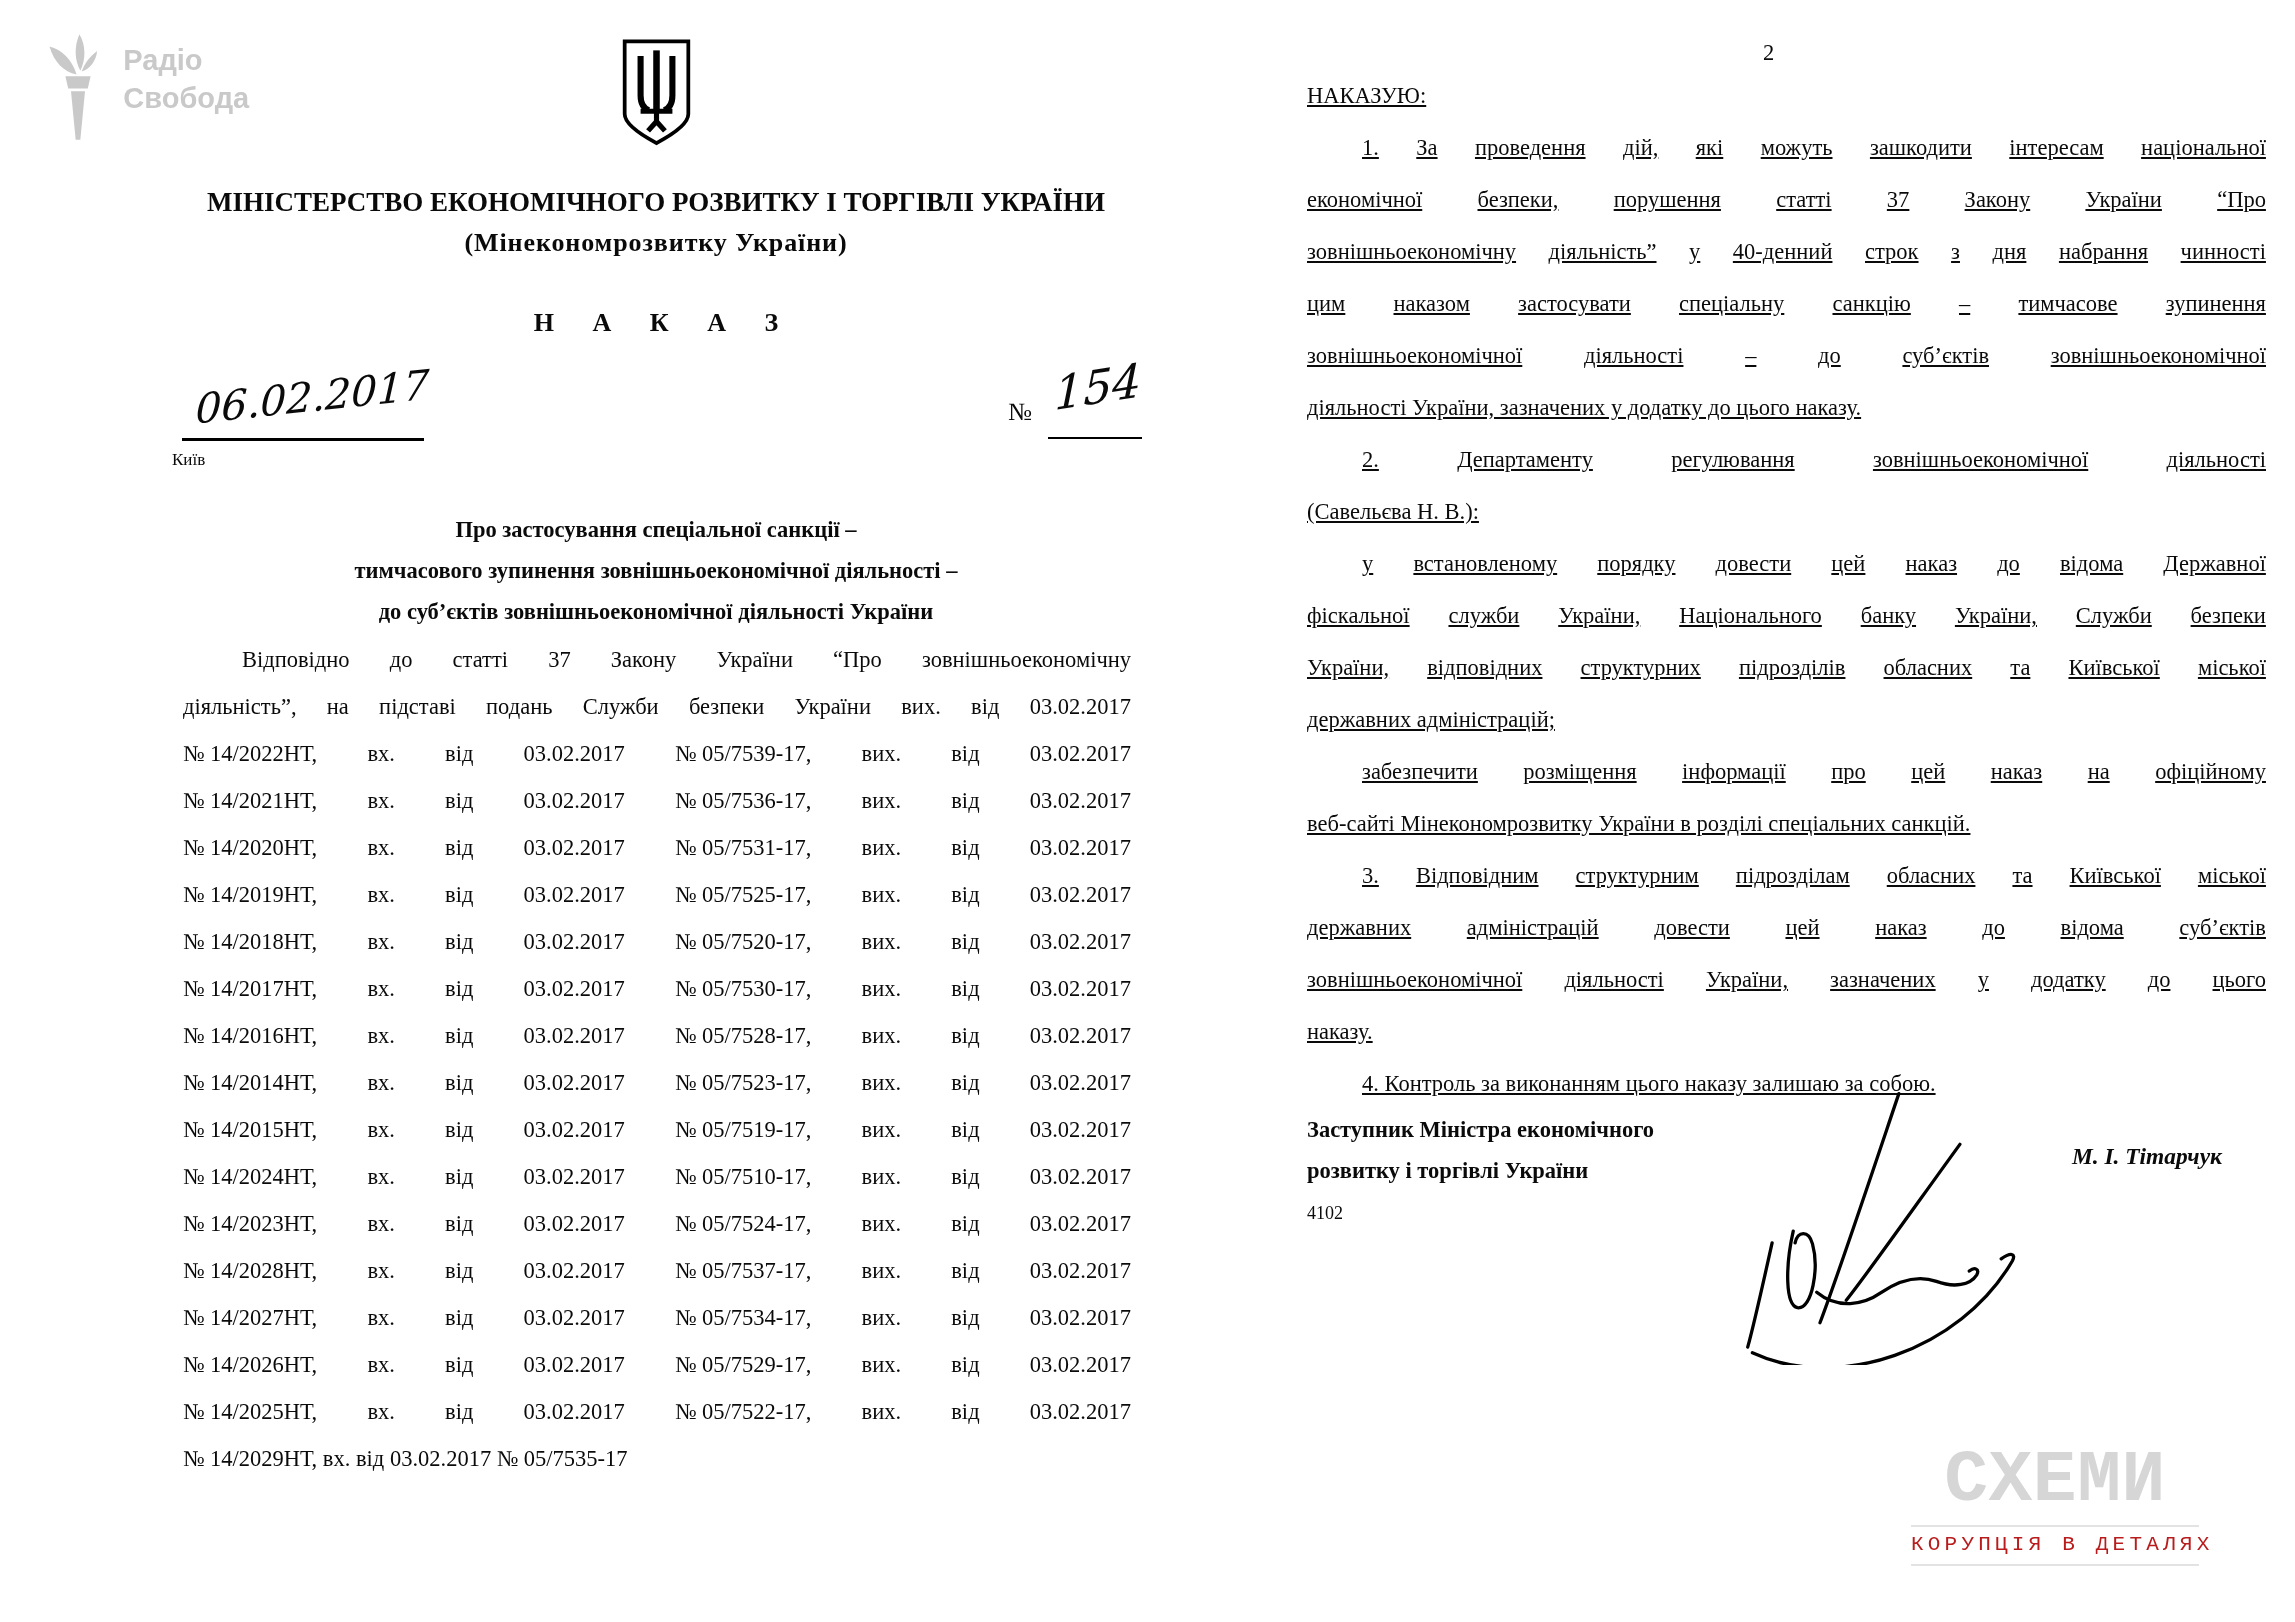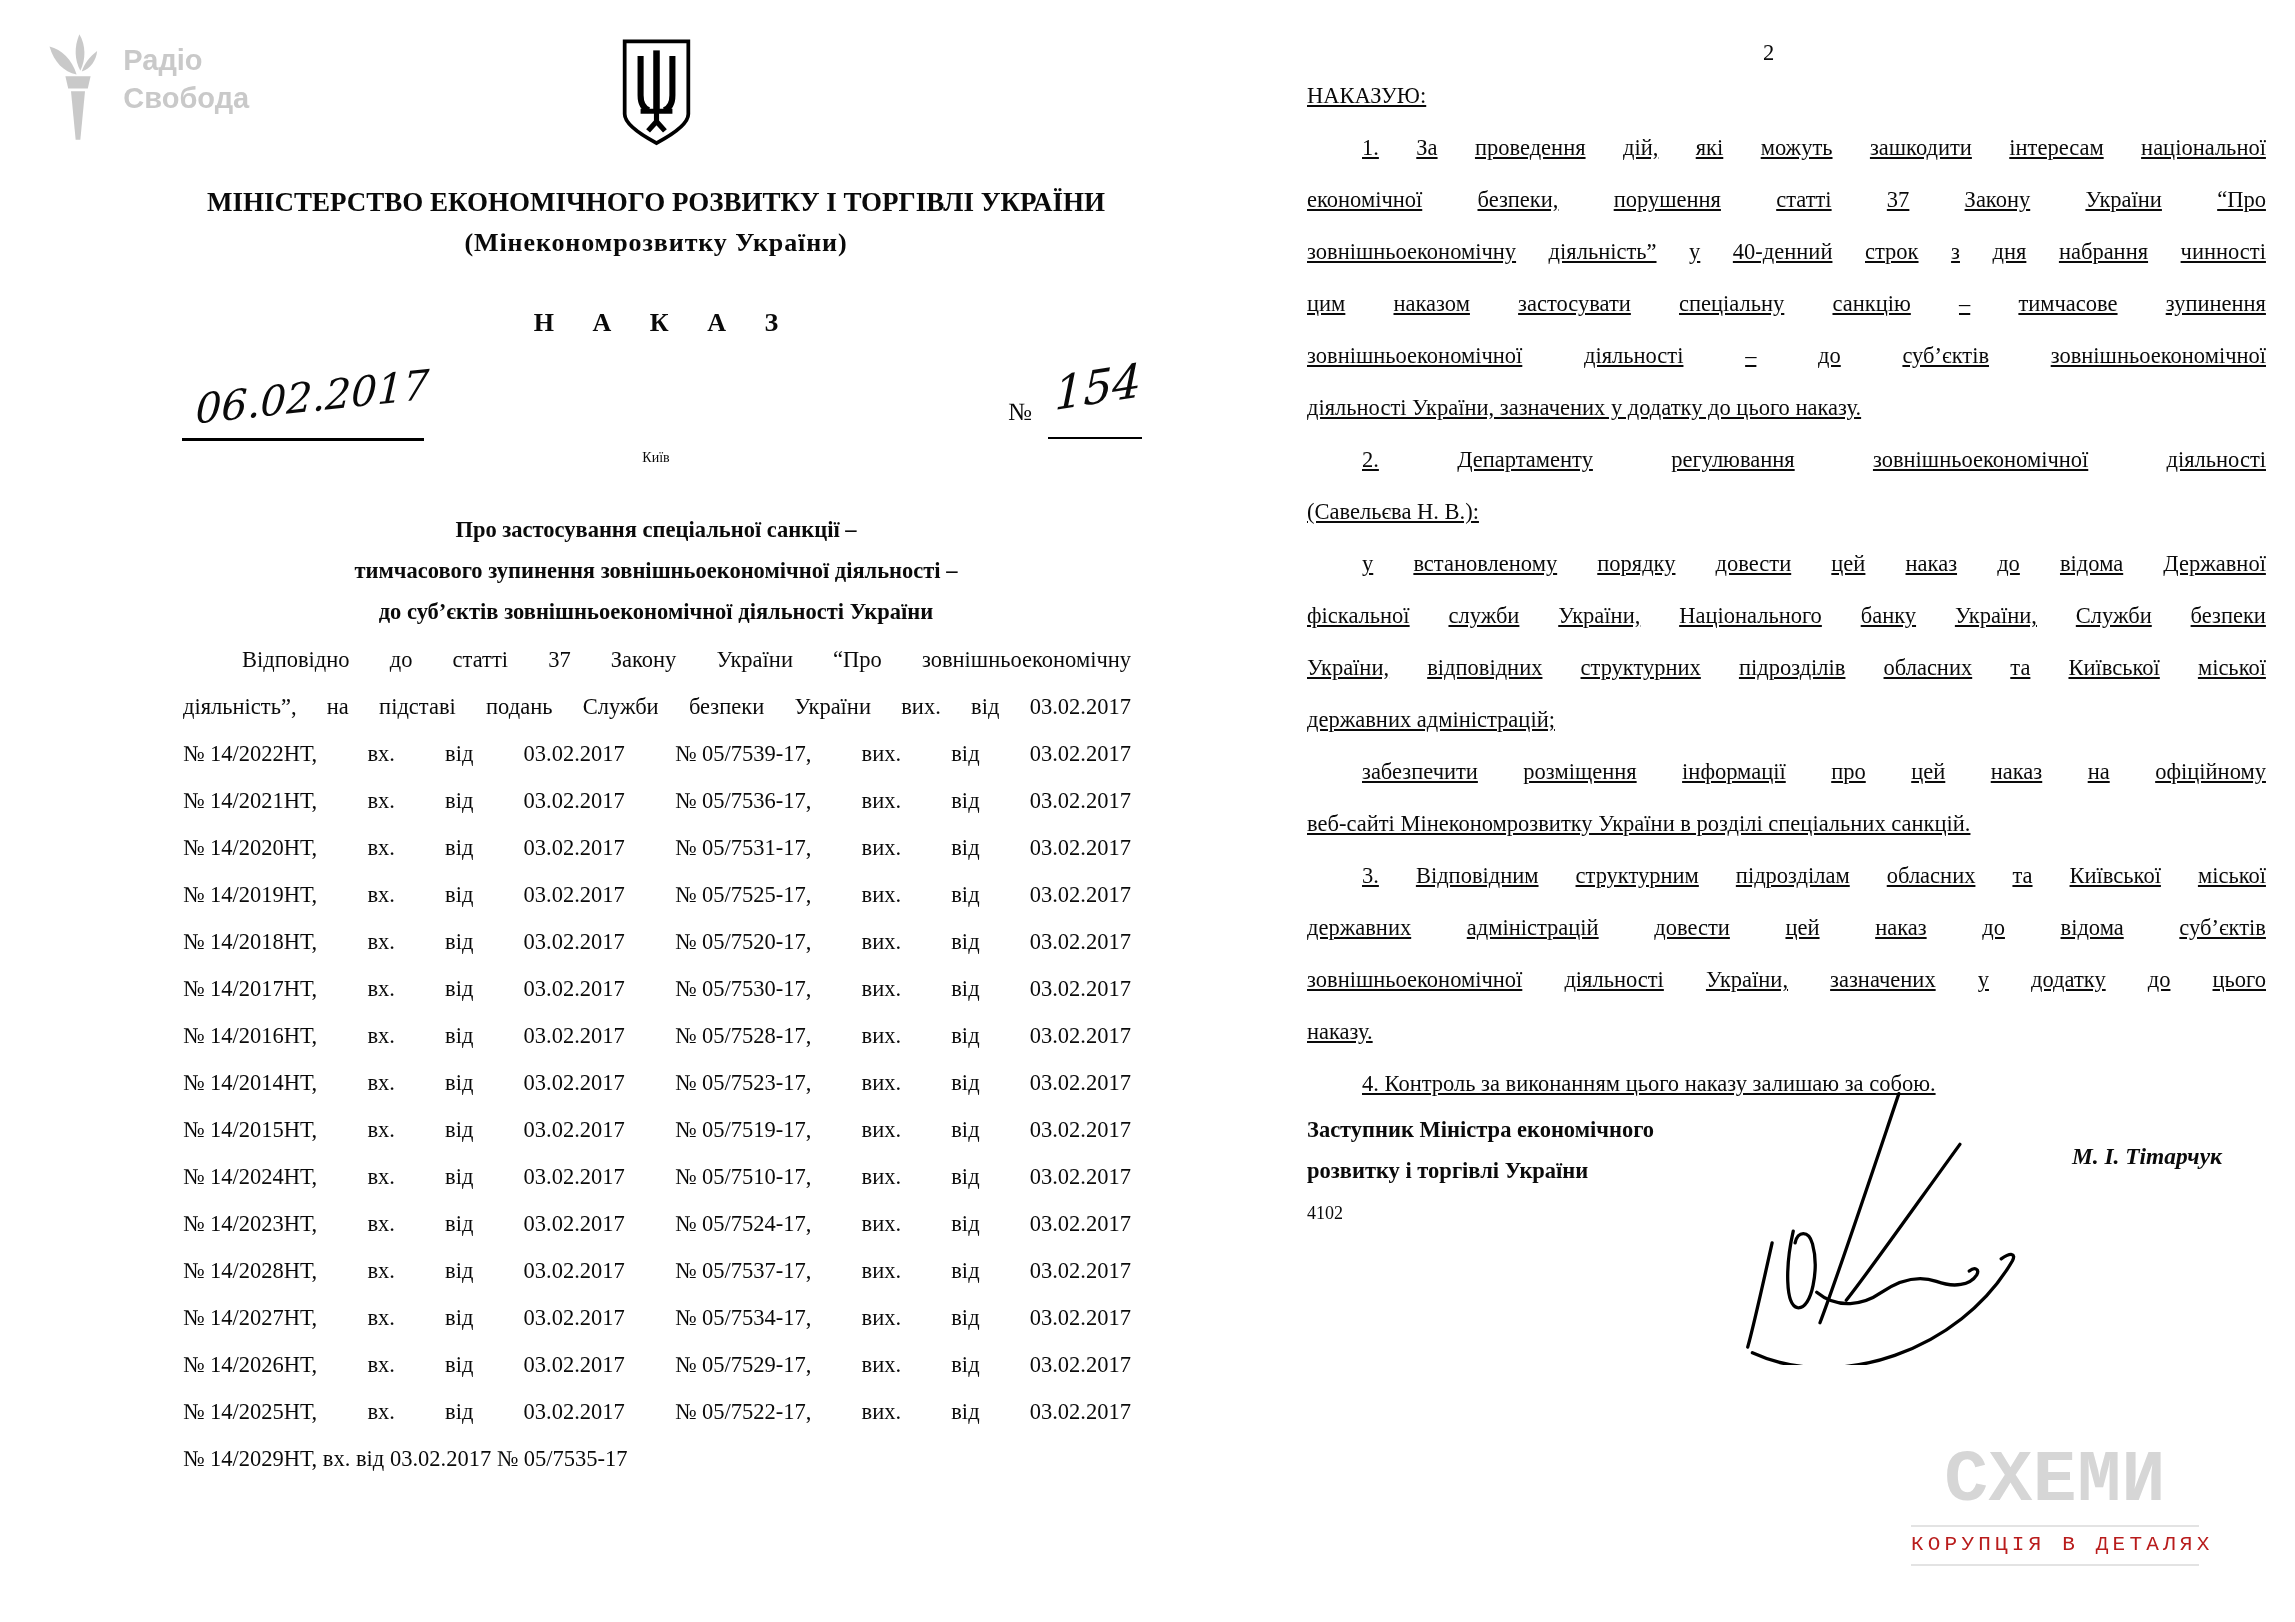--- a/index.html
+++ b/index.html
@@ -38,21 +38,21 @@
     border-bottom: 3.3px solid #000; }
   .date-hw { position: absolute; left: 13px; top: 0.9px; font-size: 41px; font-style: italic;
     font-family: "DejaVu Serif", serif;
     transform: rotate(-6deg) skewX(-8deg); white-space: nowrap; }
   .num-sign { left: 1008px; top: 398px; font-size: 25px; }
   .num-hw { left: 1054px; top: 360px; font-size: 46px; font-style: italic;
     font-family: "DejaVu Serif", serif;
     transform: rotate(-9deg) skewX(-10deg); }
   .num-rule { left: 1048px; top: 437px; width: 94px; height: 0; border-top: 2.8px solid #000; }
 
-  .city { left: 172px; top: 450px; width: 968px; text-align: center; font-size: 14px; }
+  .city { left: 172px; top: 450px; width: 968px; font-size: 17px; }
 
   .subject { left: 172px; top: 517px; width: 968px; text-align: center;
     font-weight: bold; font-size: 22.5px; }
   .subject div { height: 41px; }
 
   
   .flow { font-size: 22.5px; }
   .p1-flow { left: 183px; top: 647px; width: 948px; --lh: 47px; --ind: 59px; }
   .p2-flow { left: 1307px; top: 83px; width: 959px; text-decoration: underline; --lh: 52px; --ind: 55px; }
   .tl { height: var(--lh); white-space: pre; }

